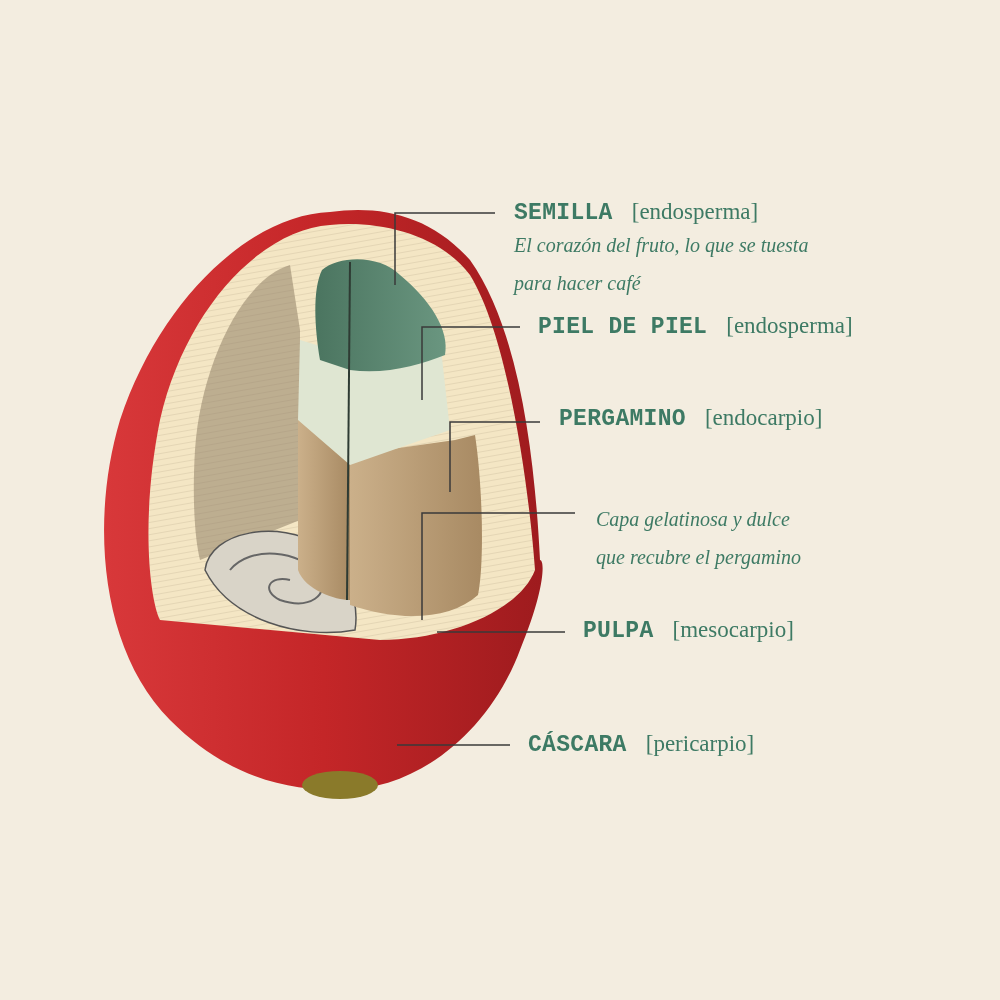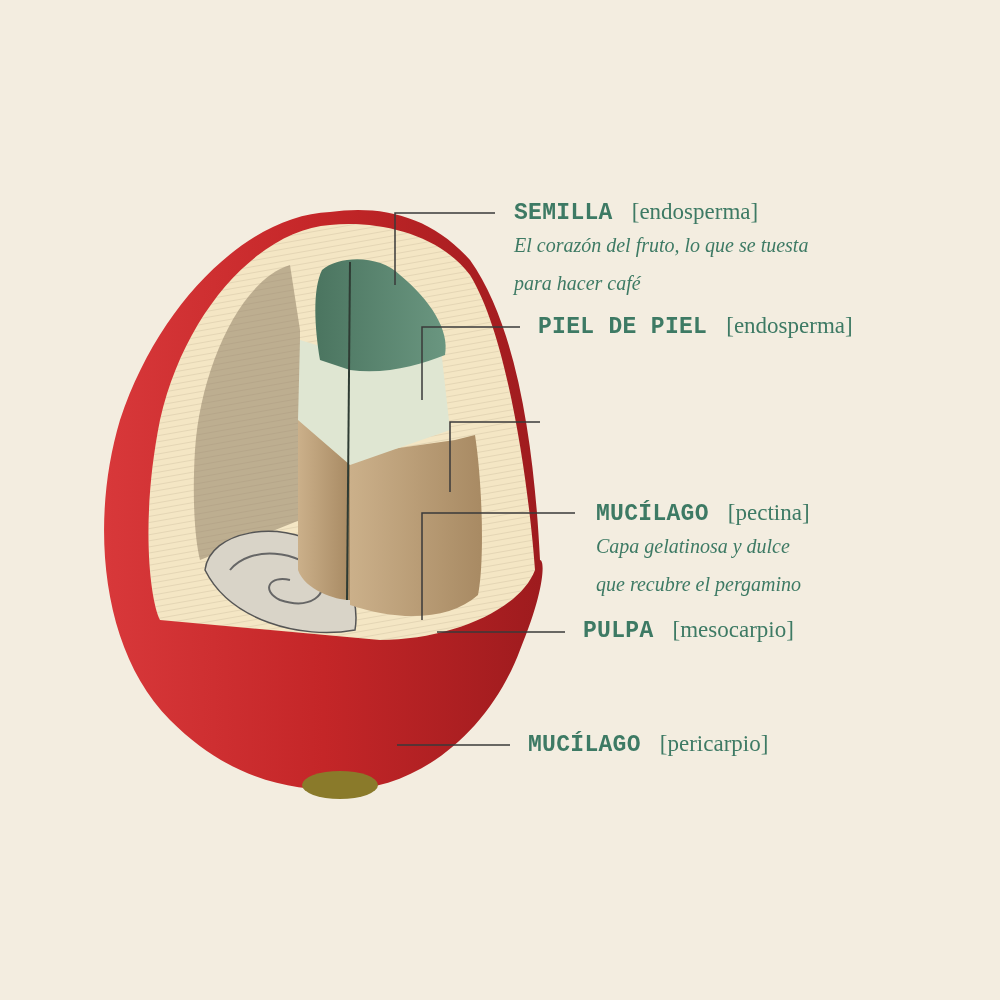--- a/index.html
+++ b/index.html
@@ -76,27 +76,27 @@
   <div><span class="title">SEMILLA</span><span class="sci">[endosperma]</span></div>
   <div class="desc">El corazón del fruto, lo que se tuesta
 para hacer café</div>
 </div>
 
 <div class="label" style="left:538px; top:313px;">
   <div><span class="title">PIEL DE PIEL</span><span class="sci">[endosperma]</span></div>
 </div>
 
 <div class="label" style="left:559px; top:405px;">
+  <div><span class="title">PERGAMINO</span><span class="sci">[endocarpio]</span></div>
 </div>
 
 <div class="label" style="left:596px; top:500px;">
-  <div><span class="title">MUCÍLAGO</span><span class="sci">[pectina]</span></div>
   <div class="desc">Capa gelatinosa y dulce
 que recubre el pergamino</div>
 </div>
 
 <div class="label" style="left:583px; top:617px;">
   <div><span class="title">PULPA</span><span class="sci">[mesocarpio]</span></div>
 </div>
 
 <div class="label" style="left:528px; top:731px;">
-  <div><span class="title">MUCÍLAGO</span><span class="sci">[pericarpio]</span></div>
+  <div><span class="title">CÁSCARA</span><span class="sci">[pericarpio]</span></div>
 </div>
 
 </body></html>

